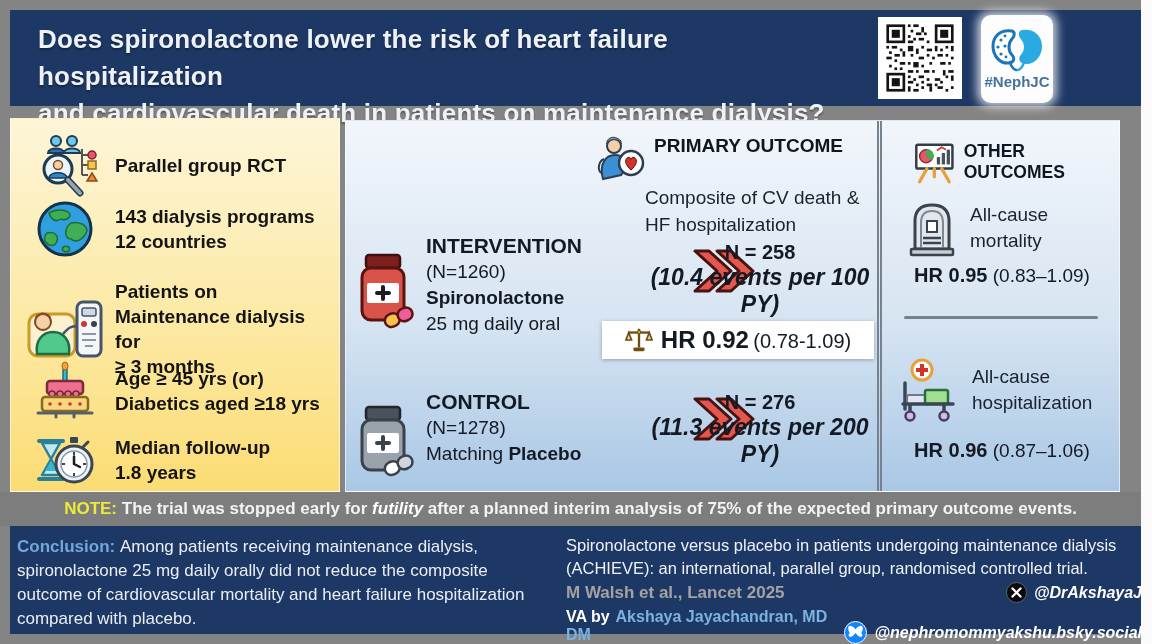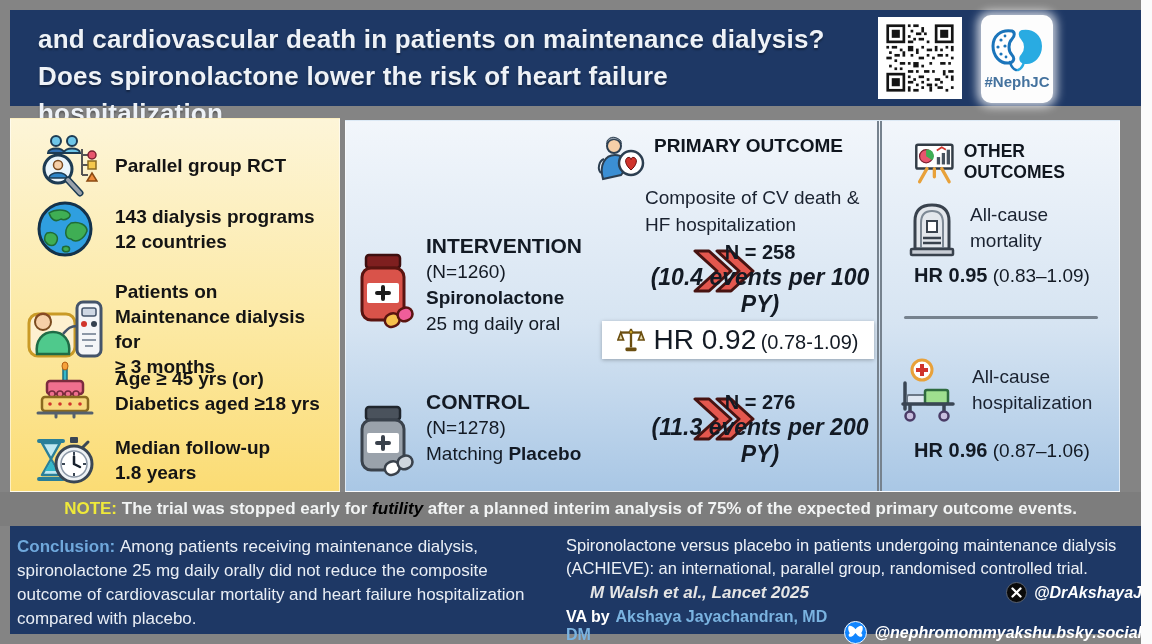--- a/index.html
+++ b/index.html
@@ -42,67 +42,67 @@
   .b{font-weight:700;}
   .arrow1{left:347px;top:128px;}
   .arrow2{left:347px;top:276px;}
   .resblock{width:252px;text-align:center;}
   .res-int{left:288px;top:120px;}
   .res-ctl{left:288px;top:270px;}
   .res-n{font-size:20px;font-weight:700;}
   .res-rate{font-size:23px;font-weight:700;font-style:italic;}
   .hr-box{left:256px;top:200px;width:272px;height:38px;background:#fff;box-shadow:0 1px 4px rgba(0,0,0,.28);
           display:flex;align-items:center;justify-content:center;gap:8px;}
-  .hr-main{font-size:28px;font-weight:400;}
+  .hr-main{font-size:24px;font-weight:700;}
   .hr-ci{font-size:20px;}
 
   
   .oo-header{left:567px;top:18px;display:flex;align-items:center;gap:8px;}
   .oo-title{font-size:17.5px;font-weight:700;color:#10161f;}
   .oo-item{display:flex;align-items:center;gap:14px;position:absolute;}
   .oo-item .tx{font-size:19px;line-height:26px;color:#1a2230;}
   .oo1{left:562px;top:78px;}
   .oo2{left:552px;top:236px;}
   .oo-hr{left:540px;width:232px;text-align:center;font-size:19px;}
   .oo-hr .b{font-size:20px;}
   .oo-hr1{top:143px;}
   .oo-hr2{top:318px;}
   .h-divider{left:558px;top:195px;width:194px;height:3px;background:#76828e;border-radius:2px;}
 
   
   .note-bar{left:0;top:492px;width:1141px;height:34px;background:#7d7d7d;display:flex;align-items:center;justify-content:center;}
   .note-bar .t{font-size:17px;font-weight:700;color:#f2f4f4;white-space:pre-wrap;}
   .note-yellow{color:#efe93a;}
-  .note-italic{color:#000000;font-style:italic;}
+  .note-italic{color:#ffffff;font-style:italic;}
 
   
   .footer{left:10px;top:526px;width:1131px;height:108px;background:#1e3865;color:#e9eef5;}
   .conclusion{left:7px;top:9px;width:528px;font-size:17px;line-height:24px;}
   .conclusion .lbl{color:#6fa8dc;font-weight:700;}
   .cite{left:556px;top:8px;width:576px;font-size:16.5px;line-height:23px;color:#eef2f7;}
   .cite-row{left:556px;width:576px;display:flex;align-items:center;justify-content:space-between;}
   .row-ref{top:56px;}
   .row-va{top:82px;align-items:flex-end;}
-  .ref{font-size:17px;font-weight:700;font-style:italic;color:#e5e5e5;margin-left:24px;}
+  .ref{font-size:17px;font-weight:700;color:#a3a3a3;}
   .va{font-size:16px;}
   .va .lbl{font-weight:700;color:#fff;}
   .va .name{color:#7ab3e0;font-weight:600;margin-left:6px;}
   .handle{display:flex;align-items:center;gap:7px;font-size:16px;font-weight:700;font-style:italic;color:#fff;}
 
   .right-strip{left:1141px;top:0;width:11px;height:644px;background:#fbfbfb;}
 </style>
 </head>
 <body>
 
 <div class="frame">
 
   <div class="abs header">
     <div class="abs title">
+      <div>Does spironolactone lower the risk of heart failure hospitalization</div>
       <div>and cardiovascular death in patients on maintenance dialysis?</div>
-      <div>Does spironolactone lower the risk of heart failure hospitalization</div>
     </div>
 
     <div class="abs qr-box">
       <svg width="78" height="78" viewBox="0 0 29 29">
         <rect width="29" height="29" fill="#fff"></rect>
         <g fill="#141414">
           <rect x="2" y="2" width="7" height="7"></rect>
             <rect x="20" y="2" width="7" height="7"></rect>
             <rect x="2" y="20" width="7" height="7"></rect>
           <rect x="10" y="2" width="1" height="1"></rect>

